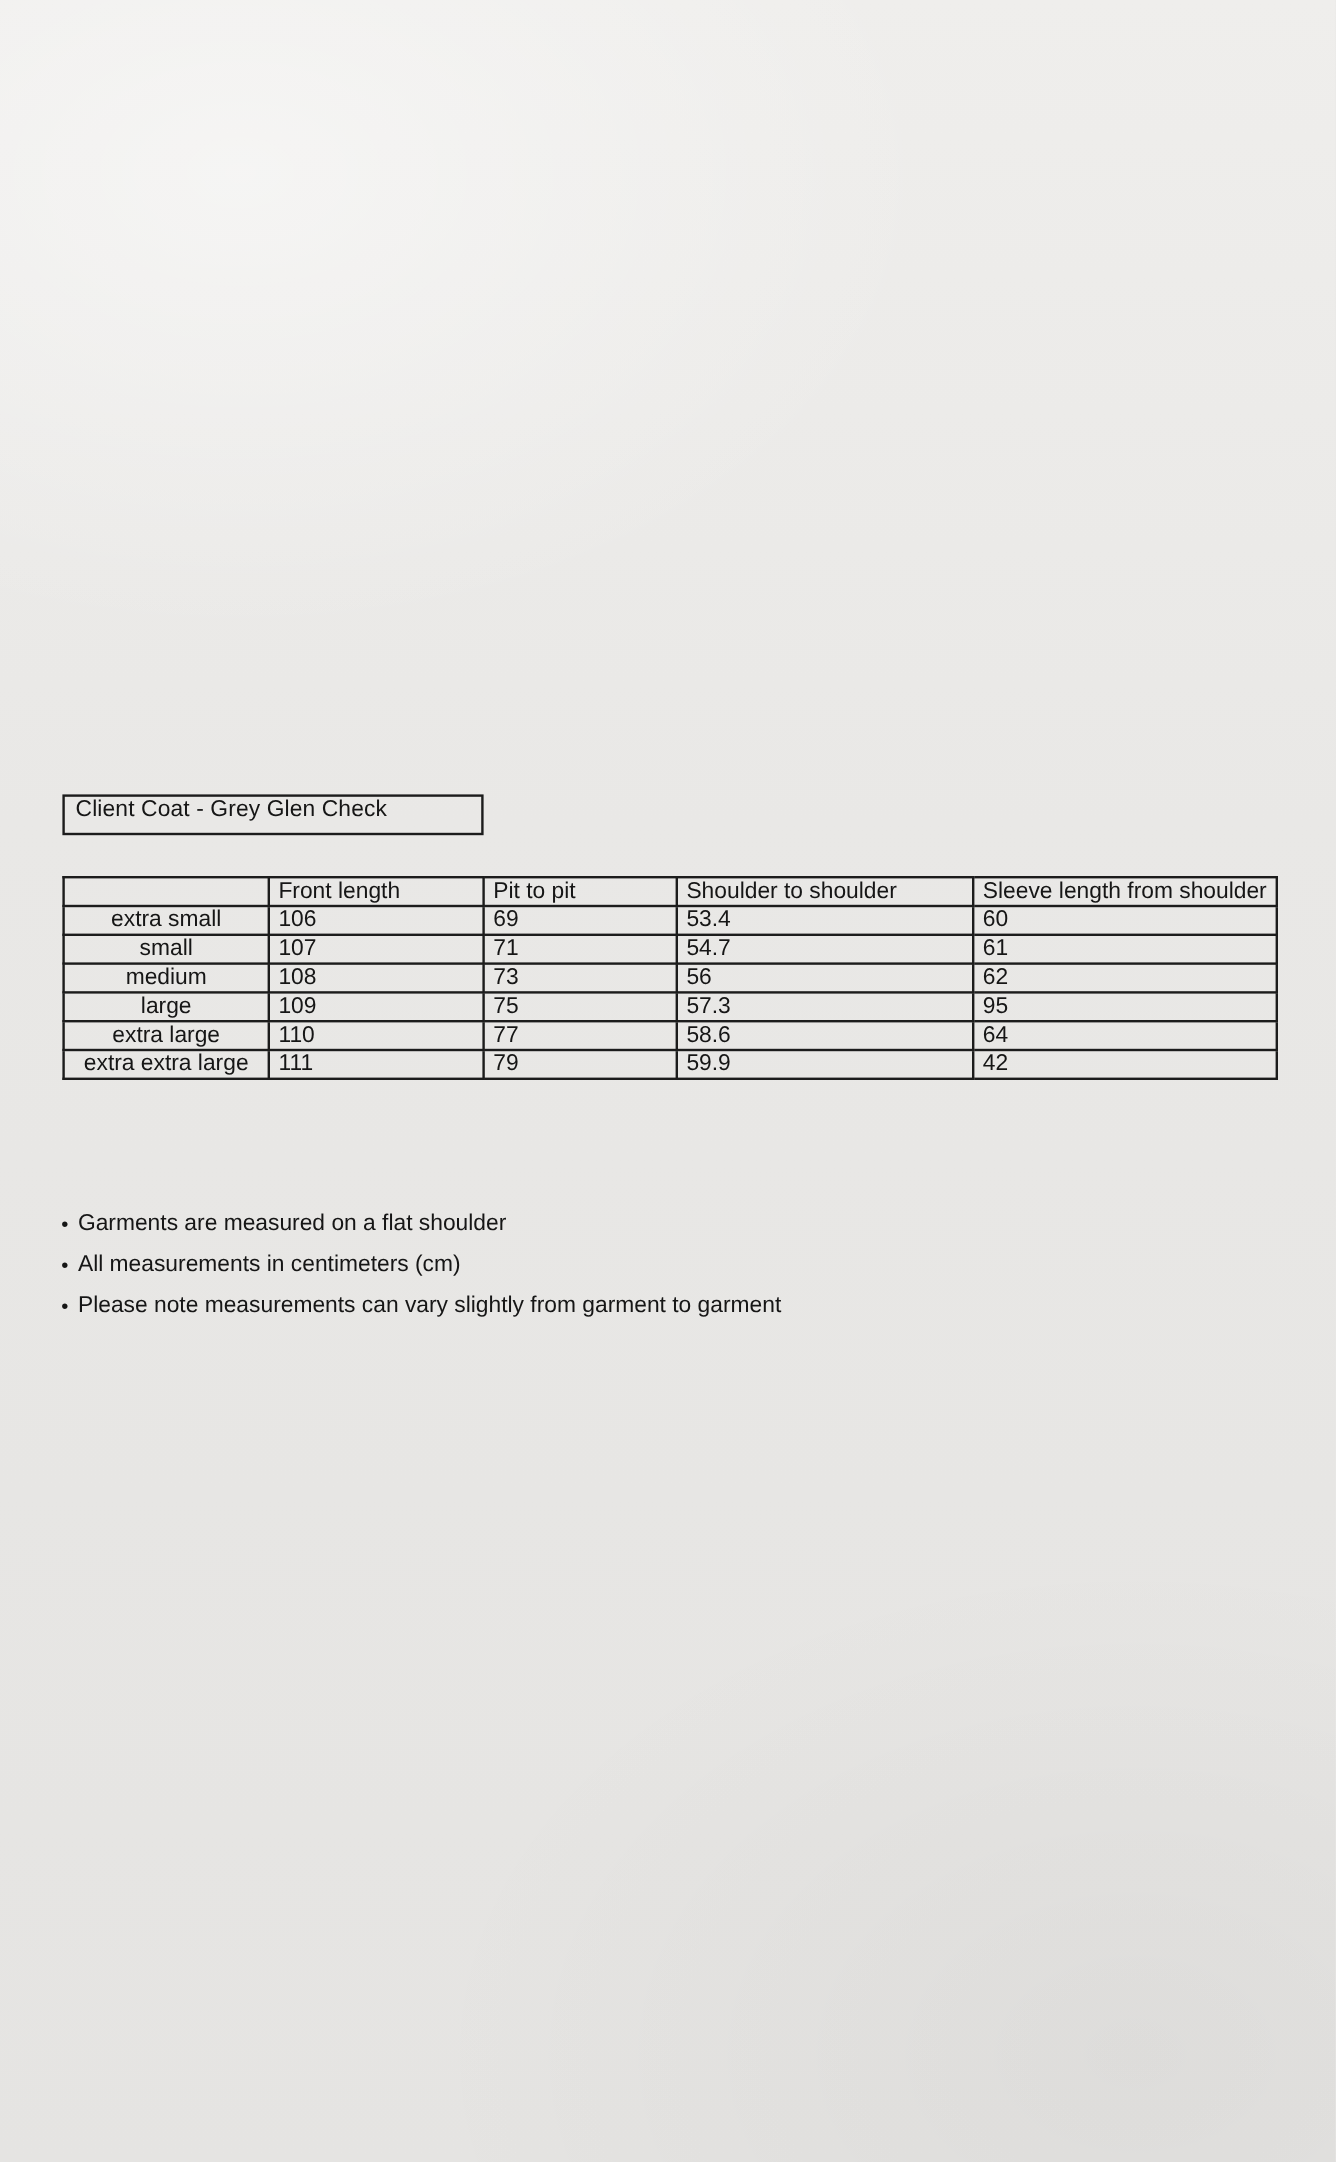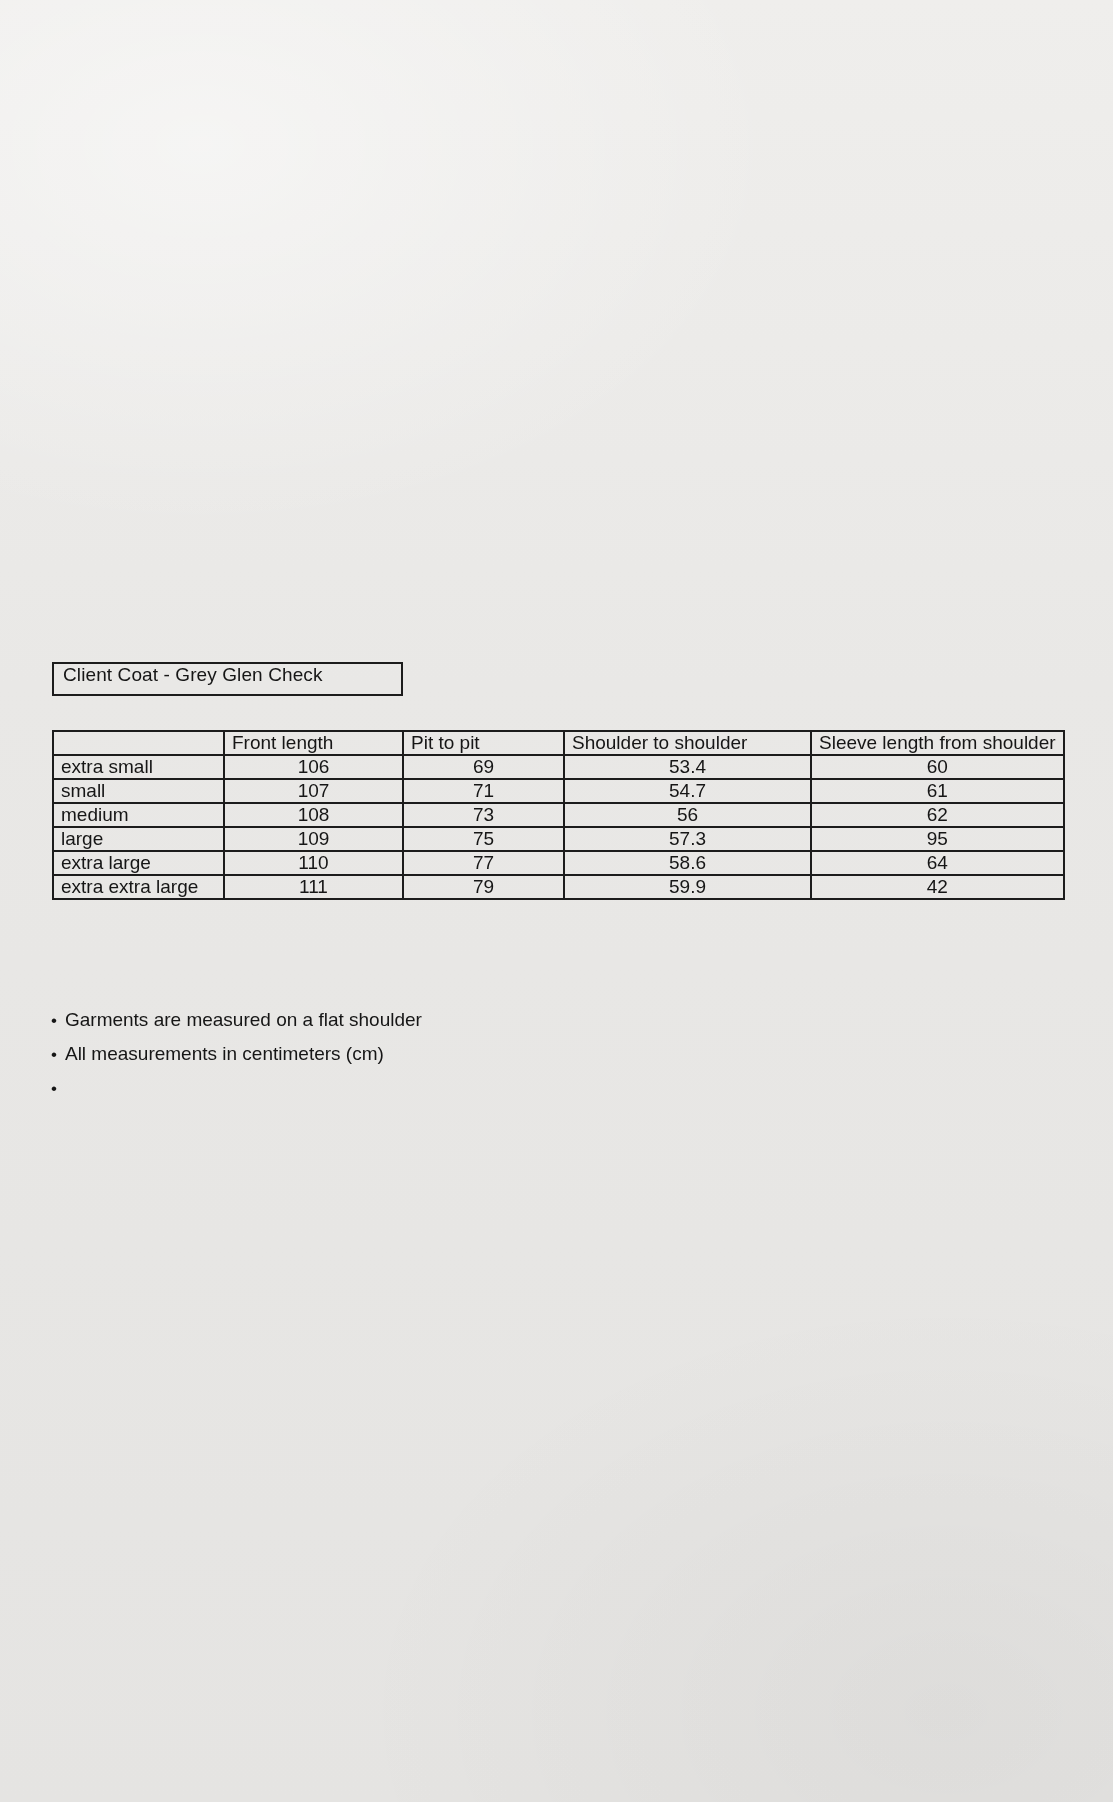--- a/index.html
+++ b/index.html
@@ -59,22 +59,22 @@
     border: 2.5px solid var(--line);
     height: 20px;
     padding: 0 7px;
     font-weight: normal;
     white-space: nowrap;
     overflow: hidden;
     background: transparent;
     margin-top: 28px;
   }
   table.size-chart th { text-align: left; }
-  td.cell-size { text-align: left; }
-  td.cell-num  { text-align: center; }
+  td.cell-size { text-align: center; }
+  td.cell-num  { text-align: left; }
 
   .notes {
     position: absolute;
     left: 51px;
     top: 1003px;
     font-size: 19px;
   }
   .note {
     height: 34px;
     display: flex;
@@ -161,14 +161,15 @@
   <div class="note">
     <span class="bullet">•</span>
     <span>Garments are measured on a flat shoulder</span>
   </div>
   <div class="note">
     <span class="bullet">•</span>
     <span>All measurements in centimeters (cm)</span>
   </div>
   <div class="note">
     <span class="bullet">•</span>
+    <span>Please note measurements can vary slightly from garment to garment</span>
   </div>
 </div>
 
 </body></html>

